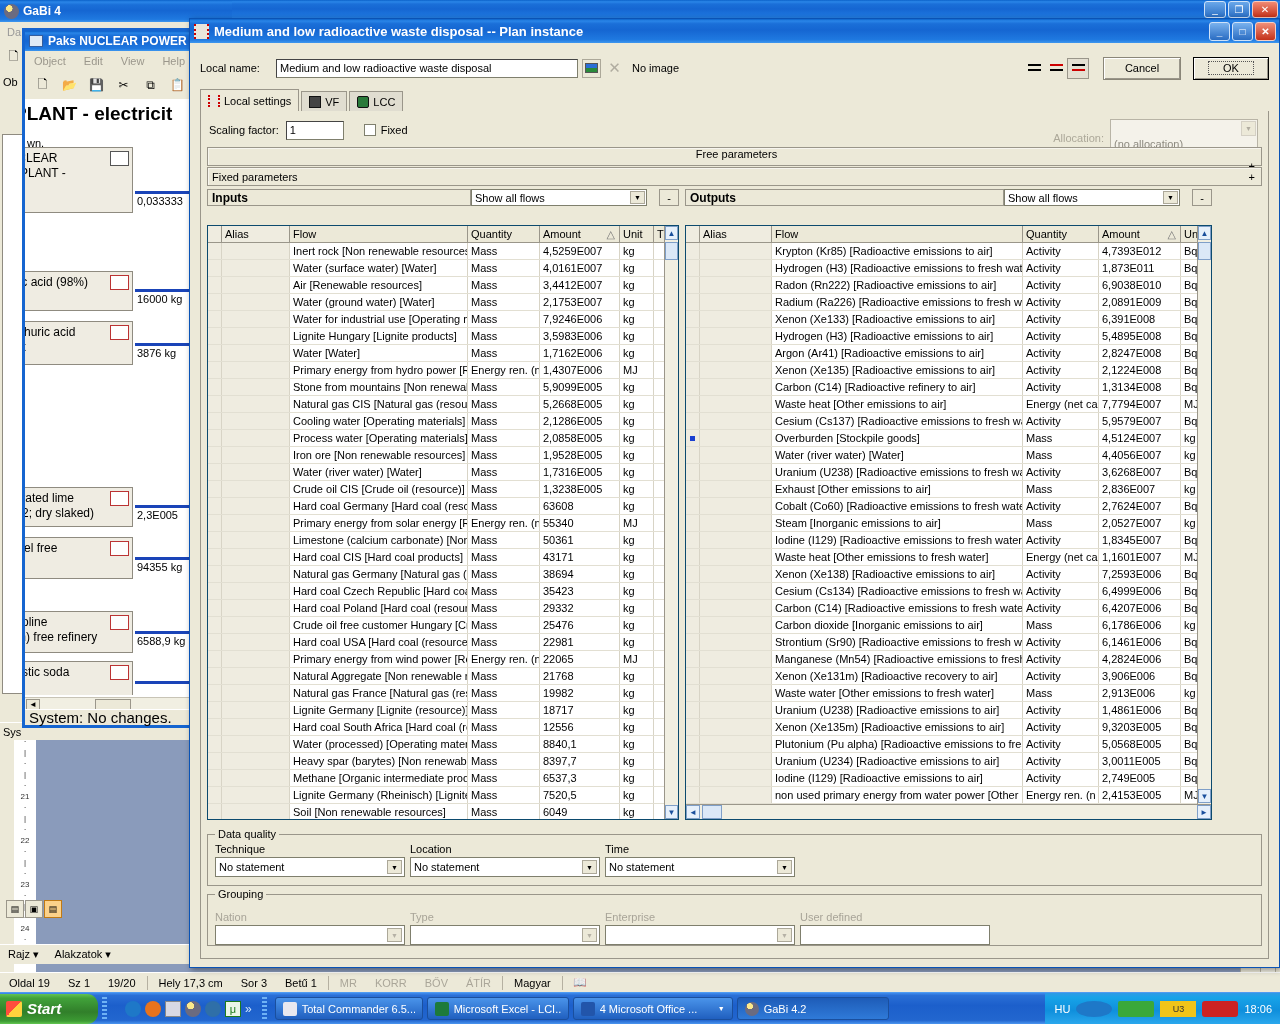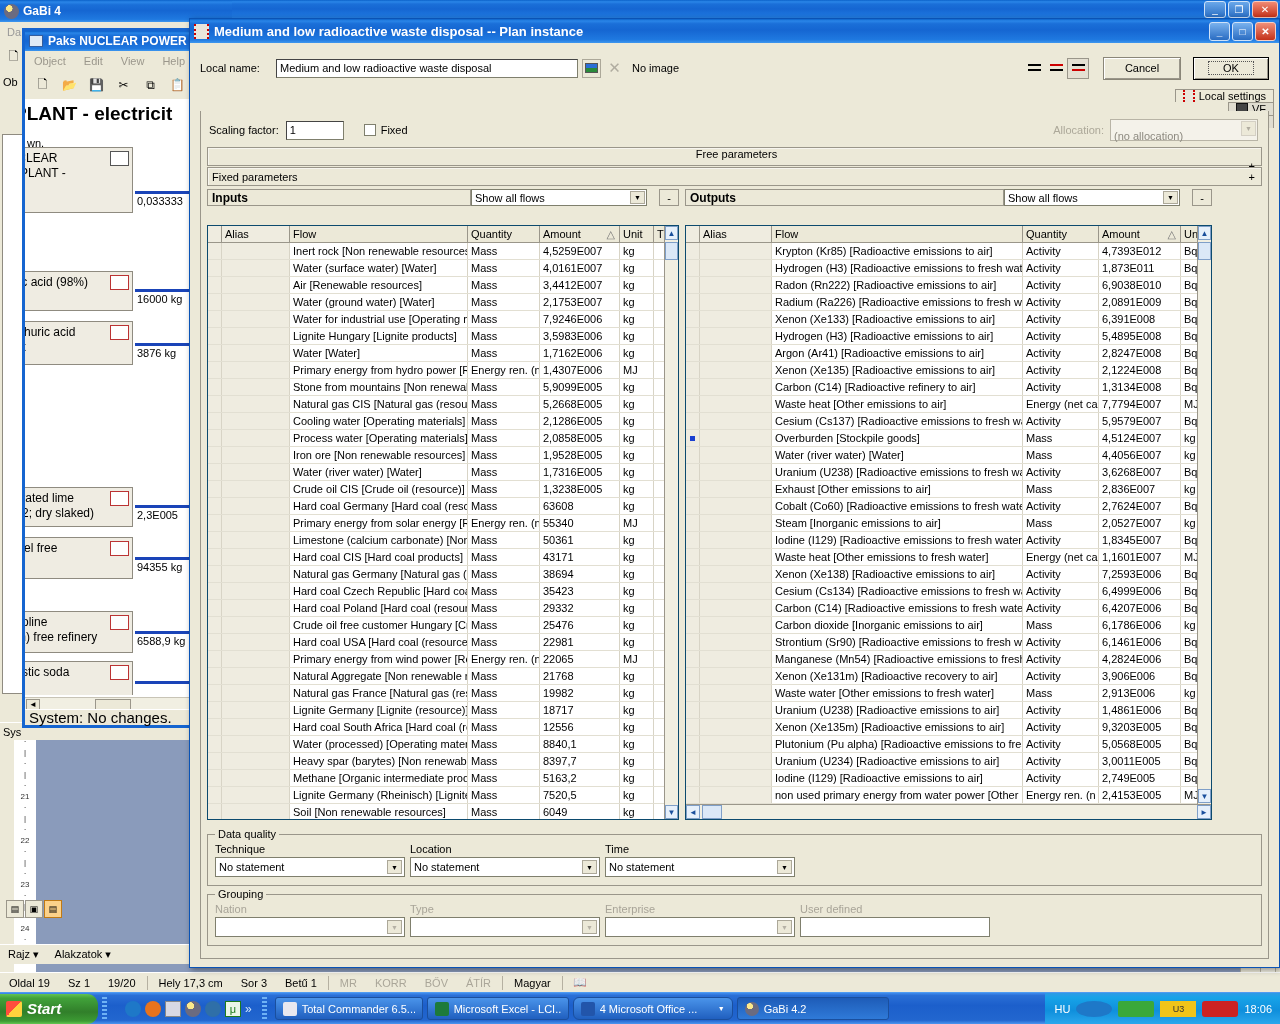--- a/index.html
+++ b/index.html
@@ -138,34 +138,34 @@
       display:flex;align-items:center;justify-content:center; }
   .view-btns .vb.active { border:1px solid #9a968a; background:#e4e0d2; }
   .btn { background:#ece9d8; border:1px solid #000; height:23px; font-size:11px;
       display:flex; align-items:center; justify-content:center;
       box-shadow: inset 1px 1px 0 #fff, inset -1px -1px 0 #9a968a; }
   .btn.cancel { width:78px; margin-left:14px; border:1px solid #8a8678; }
   .btn.ok { width:76px; margin-left:12px; border:1px solid #000; }
   .btn.ok span { border:1px dotted #555; padding:0 14px; }
 
   
-  .tabs { position:absolute; left:8px; top:44px; right:1px; height:22px; display:flex; align-items:flex-end;flex-direction:column; }
+  .tabs { position:absolute; left:8px; top:44px; right:8px; height:22px; display:flex; align-items:flex-end; }
   .tab { height:20px; border:1px solid #9a968a; border-bottom:none; background:#e0ddd0;
       display:flex; align-items:center; gap:4px; padding:0 7px; font-size:11px; margin-right:2px;}
   .tab.active { background:#ece9d8; height:22px; font-weight:normal; }
   .tabpane { position:absolute; left:8px; top:66px; right:8px; bottom:6px; background:#ece9d8;
       border:1px solid #9a968a; border-top:none; }
 
   .scaling { position:absolute; left:8px; top:8px; height:22px; display:flex; align-items:center; }
   .scaling label { font-size:11px; margin-right:7px; }
   .chk { width:12px;height:12px;background:#fff;border:1px solid #7f7f6d; margin-left:20px; margin-right:5px;}
   .alloc { position:absolute; right:10px; top:8px; display:flex; align-items:center; }
   .alloc label { font-size:11px; color:#aca899; margin-right:6px; }
   .alloc .cb { width:148px;height:19px;background:#f4f2ea;border:1px solid #b8b4a6; font-size:11px;
-     color:#8d8a80; padding:10px 3px; position:relative;}
+     color:#8d8a80; padding:18px 3px; position:relative;}
   .alloc .cb .ar { position:absolute; right:1px; top:1px; width:15px;height:15px; background:#ece9d8;
      border:1px solid #d4d0c4; display:flex;align-items:center;justify-content:center; font-size:7px; color:#b0aca0;}
 
   .param-bar { position:absolute; left:6px; right:6px; height:19px; background:#ece9d8;
       border:1px solid #9a968a; font-size:11px; display:flex; align-items:center; padding-left:4px;
       box-shadow: inset 1px 1px 0 #f7f5ee; }
   .param-bar .plus { margin-left:auto; padding-right:6px; }
 
   
   .tbl-wrap { position:absolute; top:118px; bottom:130px; }
@@ -218,21 +218,21 @@
 
   
   .grp { position:absolute; border:1px solid #9a968a; }
   .grp > .cap { position:absolute; top:-7px; left:7px; background:#ece9d8; font-size:11px; padding:0 3px; }
   .fld { position:absolute; }
   .fld .flab { font-size:11px; margin-bottom:2px; }
   .fld .fsel { height:20px; background:#fff; border:1px solid #7f7f6d; font-size:11px;
       display:flex; align-items:center; padding-left:3px; position:relative; }
   .fld .fsel .ar { position:absolute; right:2px; top:2px; width:15px; bottom:2px; background:#ece9d8;
       border:1px solid #aca899; display:flex; align-items:center; justify-content:center; font-size:7px; }
-  .fld.dim .flab { color:#a8a498; }
+  .fld.dim .flab { color:#a8a498;margin-top:8px; }
   .fld.dim .fsel { background:#fff; }
   .fld.dim .fsel .ar { color:#b5b1a5; }
 
   
   .taskbar { position:absolute; left:0; bottom:0; width:1280px; height:32px;
       background: linear-gradient(to bottom,#3f8ced 0%,#2a6fd6 8%,#1c5fcb 40%,#2266cf 88%,#4b95ef 100%);
       border-top:1px solid #4f9bf2; display:flex; align-items:center; }
   .start { width:98px; height:30px; margin-left:0; border-top-right-radius:11px; border-bottom-right-radius:11px;
       background: linear-gradient(to bottom,#63c352 0%,#41a23a 14%,#317f2a 60%,#3c9a33 90%,#63c752 100%);
       display:flex; align-items:center; color:#fff; font-weight:bold; font-style:italic; font-size:15px;
@@ -837,21 +837,21 @@
                   <div class="c-qty">Mass</div>
                   <div class="c-amt">8397,7</div>
                   <div class="c-unit">kg</div>
                   <div class="c-tra"></div>
                 </div>
                 <div class="grow">
                   <div class="c-sel"></div>
                   <div class="c-alias"></div>
                   <div class="c-flow">Methane [Organic intermediate prod</div>
                   <div class="c-qty">Mass</div>
-                  <div class="c-amt">5163,2</div>
+                  <div class="c-amt">6537,3</div>
                   <div class="c-unit">kg</div>
                   <div class="c-tra"></div>
                 </div>
                 <div class="grow">
                   <div class="c-sel"></div>
                   <div class="c-alias"></div>
                   <div class="c-flow">Lignite Germany (Rheinisch) [Lignite</div>
                   <div class="c-qty">Mass</div>
                   <div class="c-amt">7520,5</div>
                   <div class="c-unit">kg</div>
@@ -1283,21 +1283,21 @@
     <div class="tbsep"></div>
     <div id="task-buttons" style="display:flex;align-items:center;">
         <div class="taskbtn" style="width: 148px;">
           <span style="width: 14px; height: 14px; flex: 0 0 auto; display: inline-block; background: rgb(232, 232, 239); border-radius: 2px;"></span>
           <span style="white-space: nowrap; overflow: hidden;">Total Commander 6.5...</span>
         </div>
         <div class="taskbtn" style="width: 142px;">
           <span style="width: 14px; height: 14px; flex: 0 0 auto; display: inline-block; background: rgb(29, 122, 58); border-radius: 2px;"></span>
           <span style="white-space: nowrap; overflow: hidden;">Microsoft Excel - LCI...</span>
         </div>
-        <div class="taskbtn" style="width: 160px; border-radius: 6px;">
+        <div class="taskbtn" style="width: 160px;">
           <span style="width: 14px; height: 14px; flex: 0 0 auto; display: inline-block; background: rgb(34, 85, 170); border-radius: 2px;"></span>
           <span style="white-space: nowrap; overflow: hidden;">4 Microsoft Office ...</span>
           <span style="margin-left: auto; font-size: 7px;">▼</span>
         </div>
         <div class="taskbtn active" style="width: 152px;">
           <span style="width: 14px; height: 14px; flex: 0 0 auto; display: inline-block; background: radial-gradient(circle at 35% 30%, rgb(253, 233, 138) 0px, rgb(253, 233, 138) 22%, rgb(107, 107, 128) 24%, rgb(107, 107, 128) 100%); border-radius: 50%;"></span>
           <span style="white-space: nowrap; overflow: hidden;">GaBi 4.2</span>
         </div>
       </div>
     <div class="tray">

